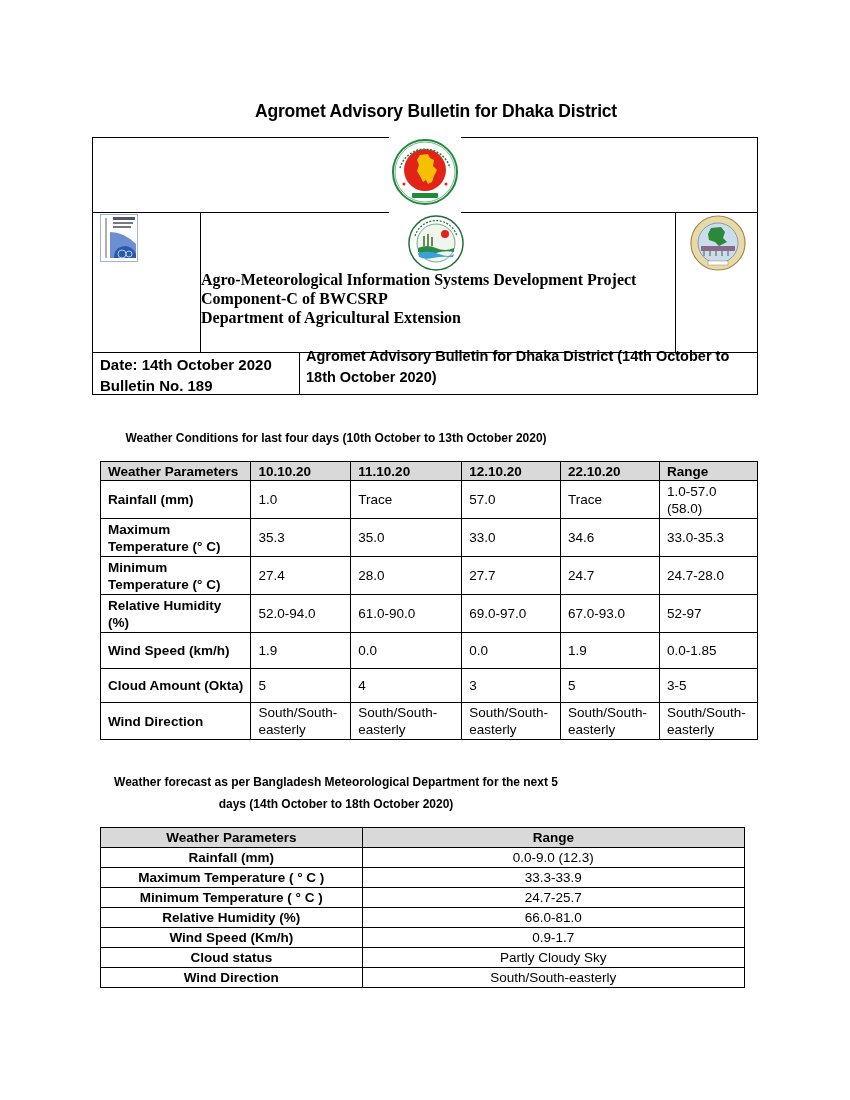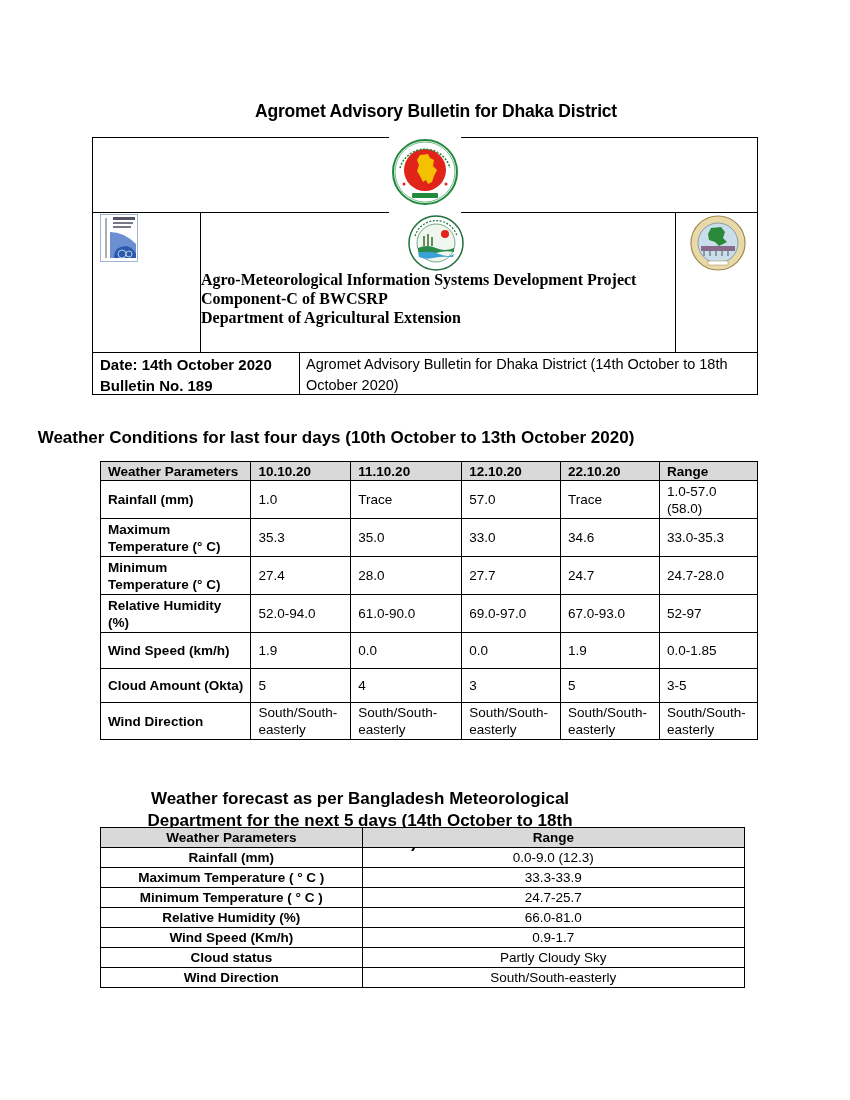--- a/index.html
+++ b/index.html
@@ -20,23 +20,23 @@
 
     .logo { position: absolute; }
     .gov-logo { left: 297px; top: 0px; width: 70px; height: 68px; }
     .dae-logo { left: 314px; top: 76px; width: 58px; height: 58px; }
     .bmd-logo { left: 7px; top: 76px; width: 38px; height: 48px; }
     .right-logo { left: 596px; top: 76px; width: 58px; height: 58px; }
 
     .project-text { position: absolute; left: 108px; top: 132px; width: 474px; text-align: left; font-family: "Liberation Serif", "DejaVu Serif", serif; font-weight: bold; font-size: 16px; line-height: 19px; }
 
     .date-cell { position: absolute; left: 7px; top: 216px; font-weight: bold; font-size: 15px; line-height: 21px; }
-    .bulletin-cell { position: absolute; left: 213px; top: 216px; width: 450px; font-weight: normal; font-size: 14.5px; line-height: 21px; }
-
-    .sec-title { position: absolute; left: 0; width: 672px; text-align: center; font-weight: bold; font-size: 17px; line-height: 22px; }
+    .bulletin-cell { position: absolute; left: 213px; top: 208px; width: 450px; font-weight: bold; font-size: 14.5px; line-height: 21px; }
+
+    .sec-title { position: absolute; left: 0; width: 672px; text-align: center; font-weight: bold; font-size: 12px; line-height: 22px; }
 
     table { border-collapse: collapse; position: absolute; font-size: 13.5px; }
     td, th { border: 1px solid #000; }
 
     
     .past { left: 100px; top: 461px; width: 658px; }
     .past th { background: #d9d9d9; font-weight: bold; text-align: left; padding: 0 7px; height: 19px; font-size: 13.5px; }
     .past td { padding: 0 7px; vertical-align: middle; line-height: 17px; }
     .past td.param { font-weight: bold; }
     .past tr.r-rain td { height: 38px; }
@@ -216,21 +216,21 @@
         <td class="param">Wind Direction</td>
         <td>South/South-easterly</td>
         <td>South/South-easterly</td>
         <td>South/South-easterly</td>
         <td>South/South-easterly</td>
         <td>South/South-easterly</td>
       </tr>
     </tbody>
 </table>
 
-<div class="sec-title" style="top:788px; padding: 0 110px; margin-left: 24px;">Weather forecast as per Bangladesh Meteorological Department for the next 5 days (14th October to 18th October 2020)</div>
+<div class="sec-title" style="top:771px; padding: 0 110px;">Weather forecast as per Bangladesh Meteorological Department for the next 5 days (14th October to 18th October 2020)</div>
 
 <table class="fc">
   <colgroup>
       <col class="c0">
       <col class="c1">
     </colgroup>
   <thead>
     <tr>
       <th>Weather Parameters</th>
       <th>Range</th>

